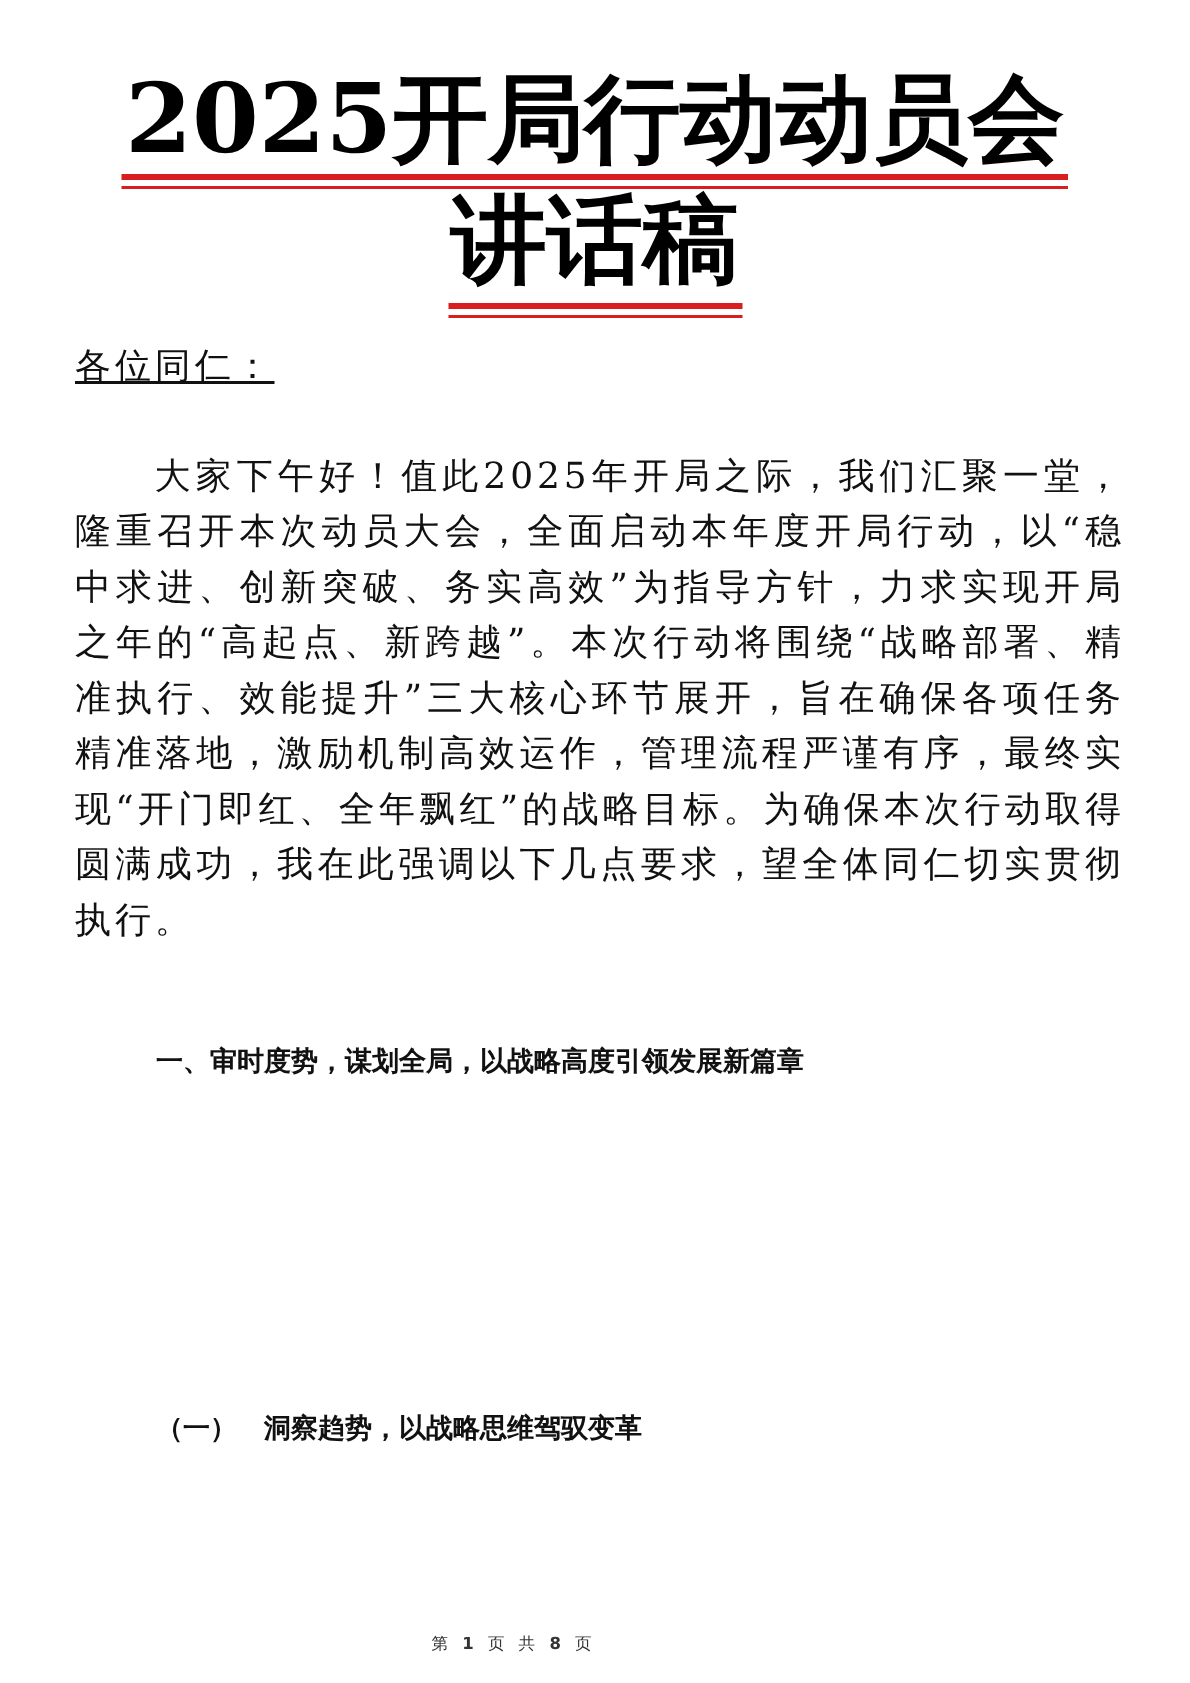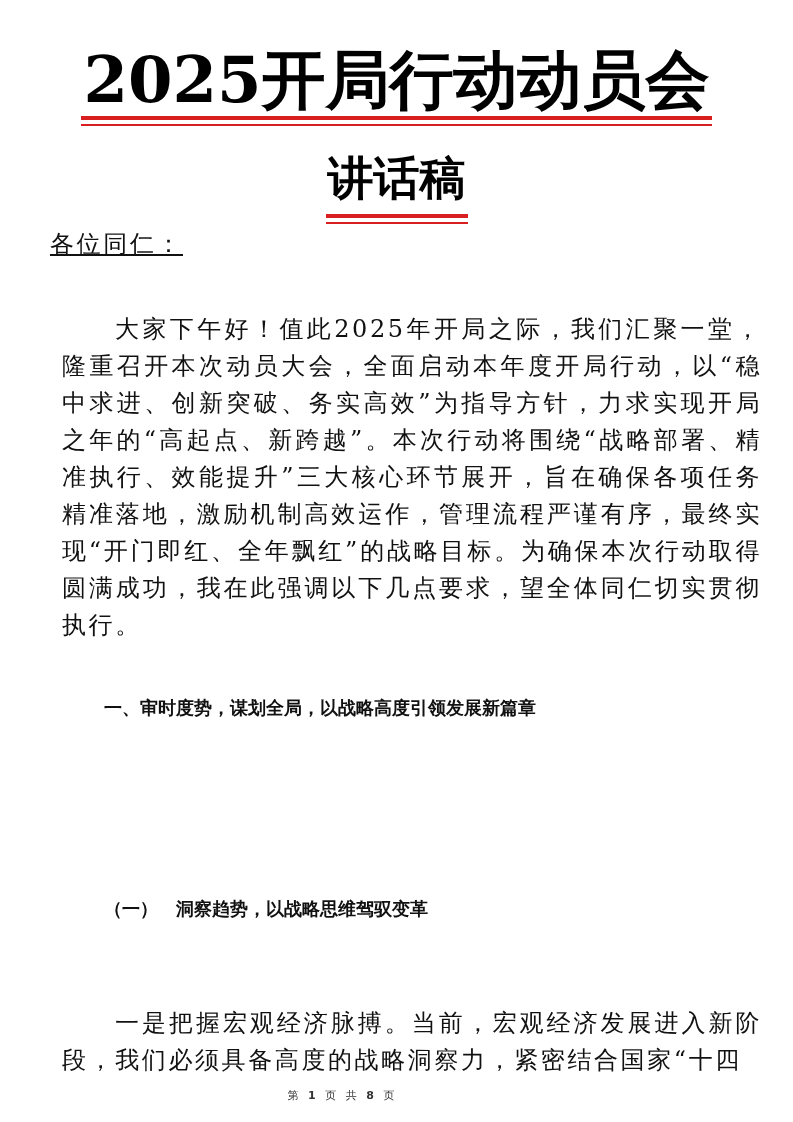--- a/index.html
+++ b/index.html
@@ -6,50 +6,50 @@
   body { width: 793px; height: 1122px; position: relative; overflow: hidden; color: #111; }
   .page { position: absolute; left: 0; top: 0; width: 793px; height: 1122px; background: #fff; }
 
   .title-line {
     position: absolute; left: 0; width: 793px; text-align: center;
     font-family: "DejaVu Serif", "Liberation Serif", serif;
     font-weight: bold; color: #000;
   }
   .title-text { display: inline-block; position: relative; padding: 0 2px; }
   .title-1 { top: 42px; font-size: 64px; line-height: 76px; }
-  .title-2 { top: 140px; font-size: 46px; line-height: 76px; }
+  .title-2 { top: 128px; font-size: 64px; line-height: 76px; font-family: Liberation Mono, monospace; }
   .title-text .ul-thick, .title-text .ul-thin {
     position: absolute; left: 0; right: 0; background: #d81e1e; display: block;
   }
   .title-1 .ul-thick { bottom: -2px; height: 4px; }
   .title-1 .ul-thin  { bottom: -8px; height: 2px; }
   .title-2 .ul-thick { bottom: -2px; height: 4px; }
   .title-2 .ul-thin  { bottom: -8px; height: 2px; }
 
   .body-text {
     font-family: "DejaVu Serif", "Liberation Serif", serif;
     font-size: 24px; line-height: 37px; color: #111;
     letter-spacing: 2.6px;
   }
   .salutation { position: absolute; left: 50px; top: 226px; text-decoration: underline; }
   .para {
     position: absolute; left: 50px; width: 700px;
-    text-align: justify; text-indent: 53px; margin: 12px;
+    text-align: justify; text-indent: 53px; margin: 0;
   }
   .p1 { top: 299px; }
   .p2 { top: 749px; }
   .p3 { top: 993px; }
 
   .heading {
     position: absolute; left: 104px;
     font-family: "DejaVu Sans", "Liberation Sans", sans-serif;
     font-weight: bold; font-size: 18px; line-height: 30px; color: #111;
   }
   .h1 { top: 693px; }
-  .h2 { top: 894px; left: 104px; }
+  .h2 { top: 938px; left: 104px; }
   .h2 .gap { display: inline-block; width: 18px; }
 
   .footer {
     position: absolute; left: 0; width: 685px; top: 1088px; text-align: center;
     font-family: "DejaVu Serif", "Liberation Serif", serif;
     font-size: 11px; color: #333; letter-spacing: 3px;
   }
   .footer .num { font-family: "DejaVu Sans", "Liberation Sans", sans-serif; font-weight: bold; }
 </style>
 </head>
@@ -77,21 +77,20 @@
 
   <p class="body-text para p1">大家下午好！值此2025年开局之际，我们汇聚一堂，隆重召开本次动员大会，全面启动本年度开局行动，以“稳中求进、创新突破、务实高效”为指导方针，力求实现开局之年的“高起点、新跨越”。本次行动将围绕“战略部署、精准执行、效能提升”三大核心环节展开，旨在确保各项任务精准落地，激励机制高效运作，管理流程严谨有序，最终实现“开门即红、全年飘红”的战略目标。为确保本次行动取得圆满成功，我在此强调以下几点要求，望全体同仁切实贯彻执行。</p>
 
   <div class="heading h1">一、审时度势，谋划全局，以战略高度引领发展新篇章</div>
 
 
   <div class="heading h2">
     <span>（一）</span><span class="gap"></span><span>洞察趋势，以战略思维驾驭变革</span>
   </div>
 
-  <p class="body-text para p3">一是把握宏观经济脉搏。当前，宏观经济发展进入新阶段，我们必须具备高度的战略洞察力，紧密结合国家“十四</p>
 
   <div class="footer">
     <span>第</span>
     <span class="num">1</span>
     <span>页 共</span>
     <span class="num">8</span>
     <span>页</span>
   </div>
 
 </div>

